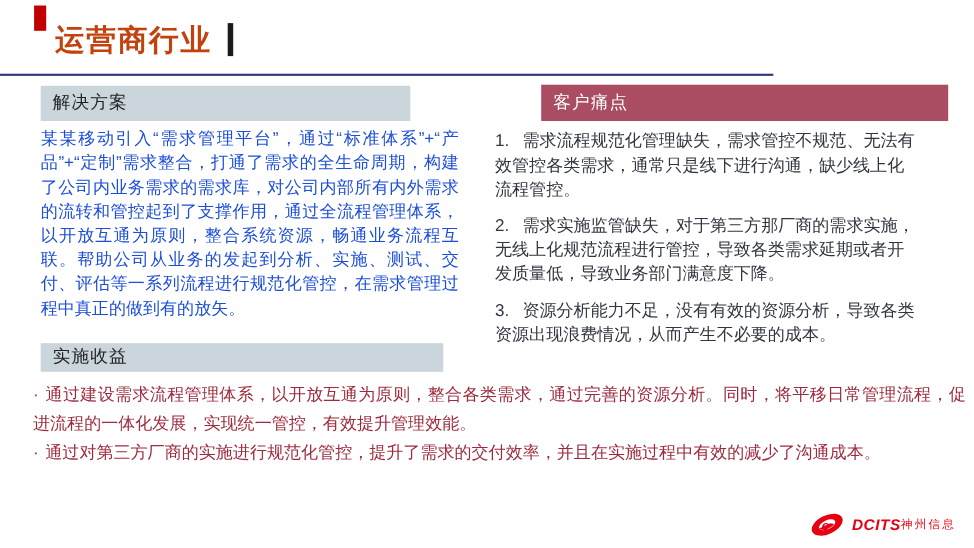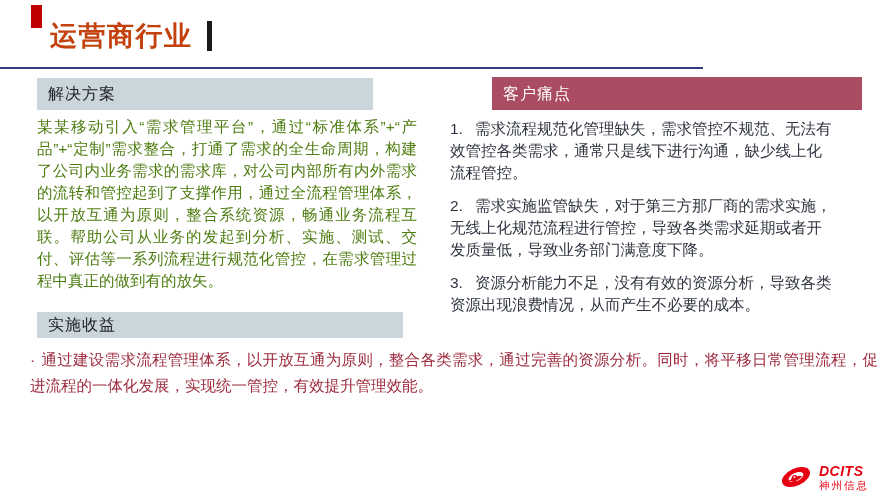--- a/index.html
+++ b/index.html
@@ -19,40 +19,40 @@
        box-sizing:border-box;letter-spacing:1px;}
   .bar-gray{background:#CBD5DC;color:#222428;}
   .bar-red{background:#AA4D62;color:#ffffff;}
   #solution-bar{left:37px;top:78px;width:336px;}
   #pain-bar{left:456px;top:77px;width:370px;height:33px;line-height:33px;margin-left:36px;}
   #benefit-bar{left:37px;top:312px;width:366px;height:26px;line-height:26px;}
 
   
   .solution-body{
     position:absolute;left:37px;top:116px;width:380px;
-    font-size:15.5px;line-height:22px;color:#4d7c0f;
+    font-size:15.5px;line-height:22px;color:#1d4ed8;
     text-align:justify;word-break:break-all;
   }
 
   
   .pain-list{position:absolute;left:450px;top:118px;width:382px;font-size:15.5px;
              line-height:22px;color:#303540;word-break:break-all;}
   .pain-item{margin:0 0 11px 0;}
   .pain-num{margin-right:12px;}
 
   
   .benefit-list{position:absolute;left:30px;top:347px;width:848px;font-size:15.5px;
                 line-height:26px;color:#9D2B3D;word-break:break-all;text-align:justify;}
   .benefit-item{margin:0;}
   .benefit-marker{margin-right:6px;}
 
   
   .logo{position:absolute;right:16px;bottom:7px;display:flex;align-items:center;gap:5px;}
   .logo-swoosh{width:36px;height:28px;flex:0 0 auto;}
-  .logo-texts{display:flex;flex-direction:column;line-height:1;}
+  .logo-texts{display:flex;flex-direction:row;line-height:1;}
   .logo-en{font-size:14px;font-weight:bold;font-style:italic;color:#E60012;letter-spacing:.5px;}
   .logo-cn{font-size:10.5px;color:#E60012;letter-spacing:2px;margin-top:2px;}
 </style>
 </head>
 <body>
 
 <div id="slide">
 
   <div class="accent-bar"></div>
 
@@ -75,20 +75,21 @@
     <p class="pain-item"><span class="pain-num">1.</span><span>需求流程规范化管理缺失，需求管控不规范、无法有效管控各类需求，通常只是线下进行沟通，缺少线上化流程管控。</span></p>
     <p class="pain-item"><span class="pain-num">2.</span><span>需求实施监管缺失，对于第三方那厂商的需求实施，无线上化规范流程进行管控，导致各类需求延期或者开发质量低，导致业务部门满意度下降。</span></p>
     <p class="pain-item"><span class="pain-num">3.</span><span>资源分析能力不足，没有有效的资源分析，导致各类资源出现浪费情况，从而产生不必要的成本。</span></p>
   </div>
 
   <div id="benefit-bar" class="bar bar-gray">
     <span>实施收益</span>
   </div>
   <div class="benefit-list">
     <p class="benefit-item"><span class="benefit-marker">·</span><span>通过建设需求流程管理体系，以开放互通为原则，整合各类需求，通过完善的资源分析。同时，将平移日常管理流程，促进流程的一体化发展，实现统一管控，有效提升管理效能。</span></p>
+    <p class="benefit-item"><span class="benefit-marker">·</span><span>通过对第三方厂商的实施进行规范化管控，提升了需求的交付效率，并且在实施过程中有效的减少了沟通成本。</span></p>
   </div>
 
   <div class="logo">
     <svg class="logo-swoosh" viewBox="0 0 36 28" xmlns="http://www.w3.org/2000/svg">
       <g transform="rotate(-25 18 14)">
         <ellipse cx="18" cy="14" rx="15" ry="8.5" fill="#E60012"></ellipse>
         <ellipse cx="18" cy="14" rx="8" ry="4" fill="#ffffff"></ellipse>
         <path d="M10,14 a8,4 0 0 0 14,2 l-3,-2 z" fill="#E60012"></path>
       </g>
       <text x="13" y="19" font-size="12" font-style="italic" font-weight="bold" fill="#E60012">e</text>

